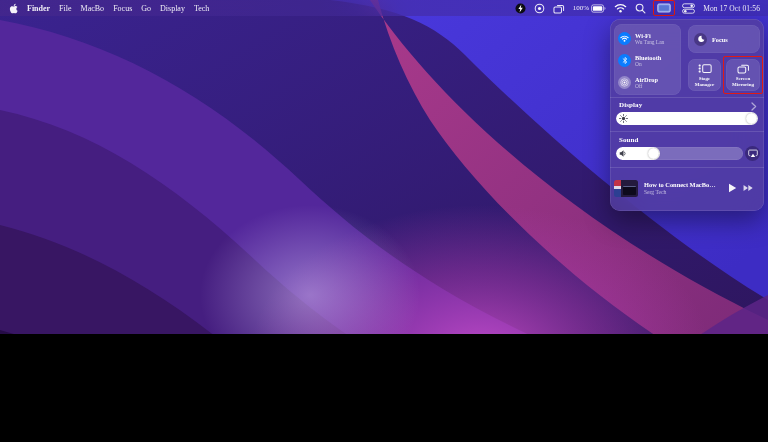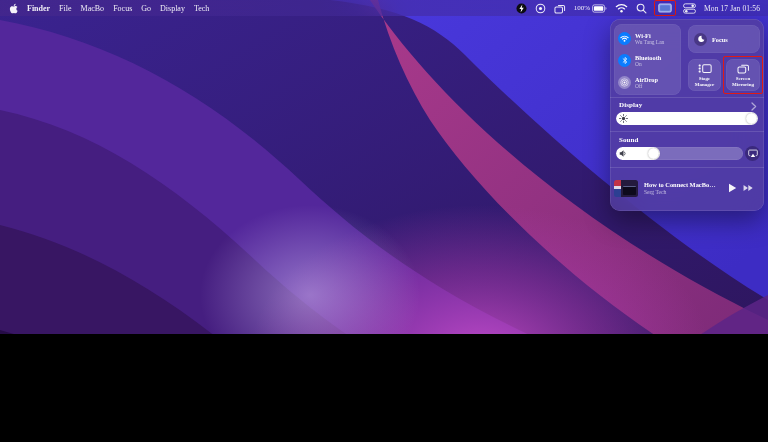--- a/index.html
+++ b/index.html
@@ -184,21 +184,21 @@
         <span class="annotation-box" style="inset: -1px; border-color: rgb(224, 27, 20);"></span>
       </span>
       <span class="status-item">
         <svg width="13" height="11" viewBox="0 0 15 12">
           <rect x="0.6" y="0.6" width="13.8" height="4.5" rx="2.25" fill="none" stroke="rgba(255,255,255,.92)" stroke-width="1"></rect>
           <circle cx="11.2" cy="2.85" r="1.5" fill="rgba(255,255,255,.95)"></circle>
           <rect x="0.6" y="6.9" width="13.8" height="4.5" rx="2.25" fill="none" stroke="rgba(255,255,255,.92)" stroke-width="1"></rect>
           <circle cx="3.8" cy="9.15" r="1.5" fill="rgba(255,255,255,.95)"></circle>
         </svg>
       </span>
-      <span class="clock">Mon 17 Jan 01:56</span>
+      <span class="clock">Mon 17 Oct 01:56</span>
     </div>
   </div>
 
   <div class="cc-panel">
 
     <div class="cc-card conn-card">
       <div class="conn-row">
         <span class="circle-btn circle-blue">
           <svg width="9" height="7" viewBox="0 0 16 12">
             <path d="M1.6 4.4 a9.3 9.3 0 0 1 12.8 0" fill="none" stroke="#fff" stroke-width="1.8" stroke-linecap="round"></path>

